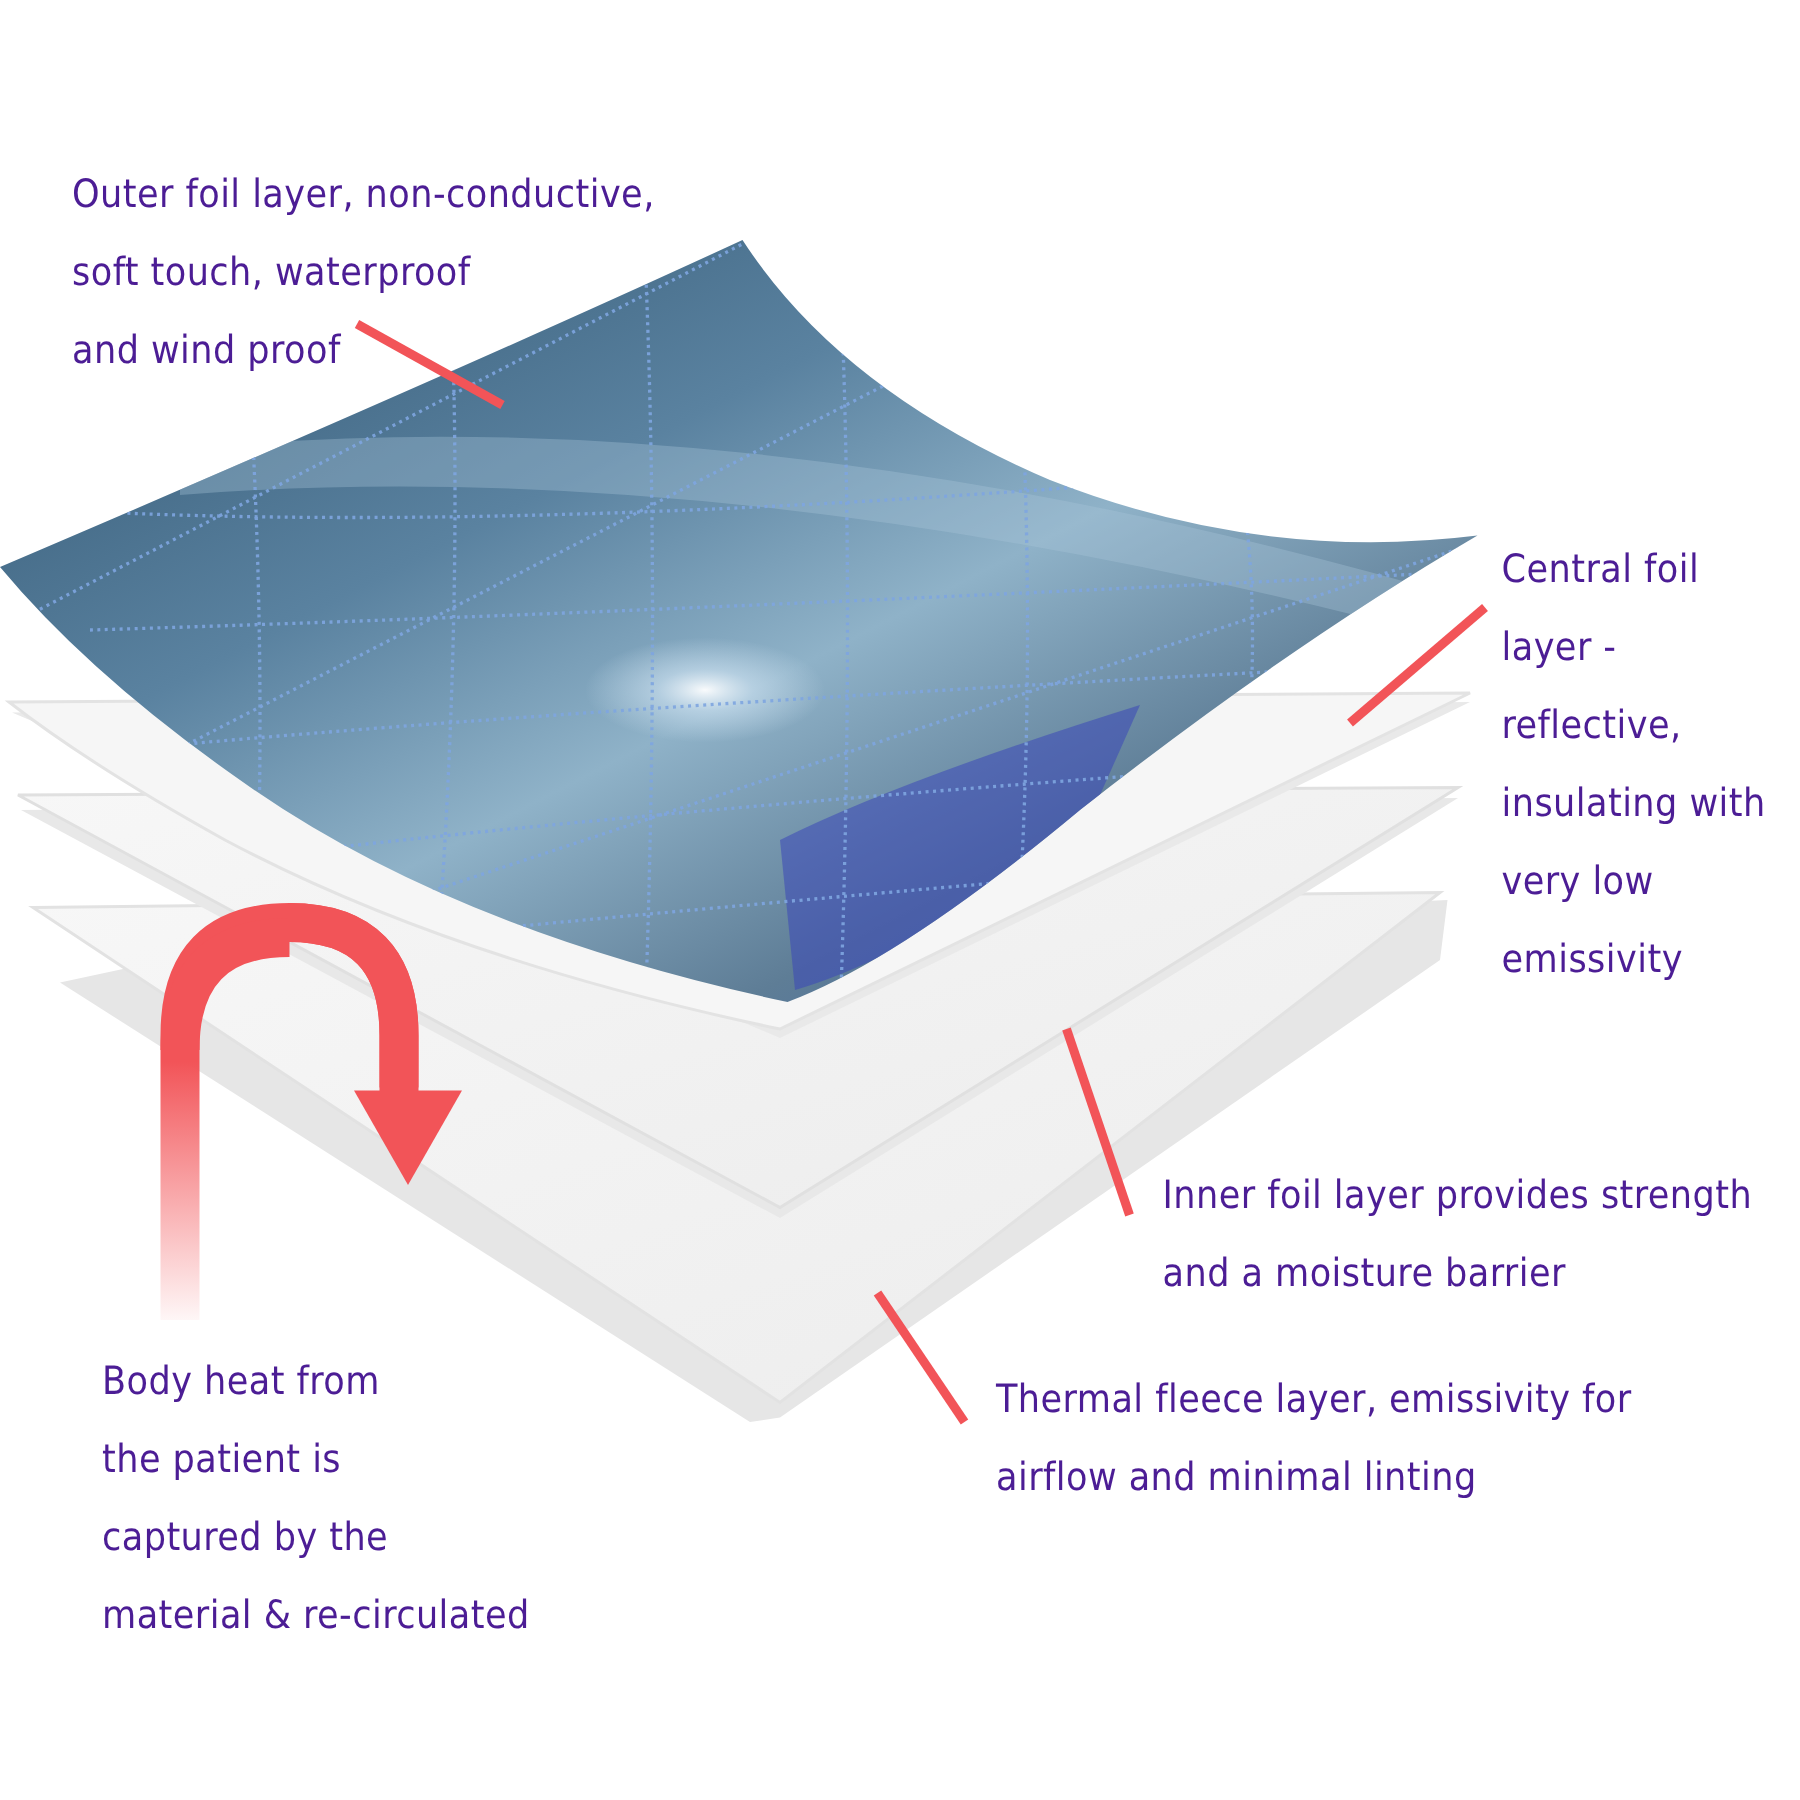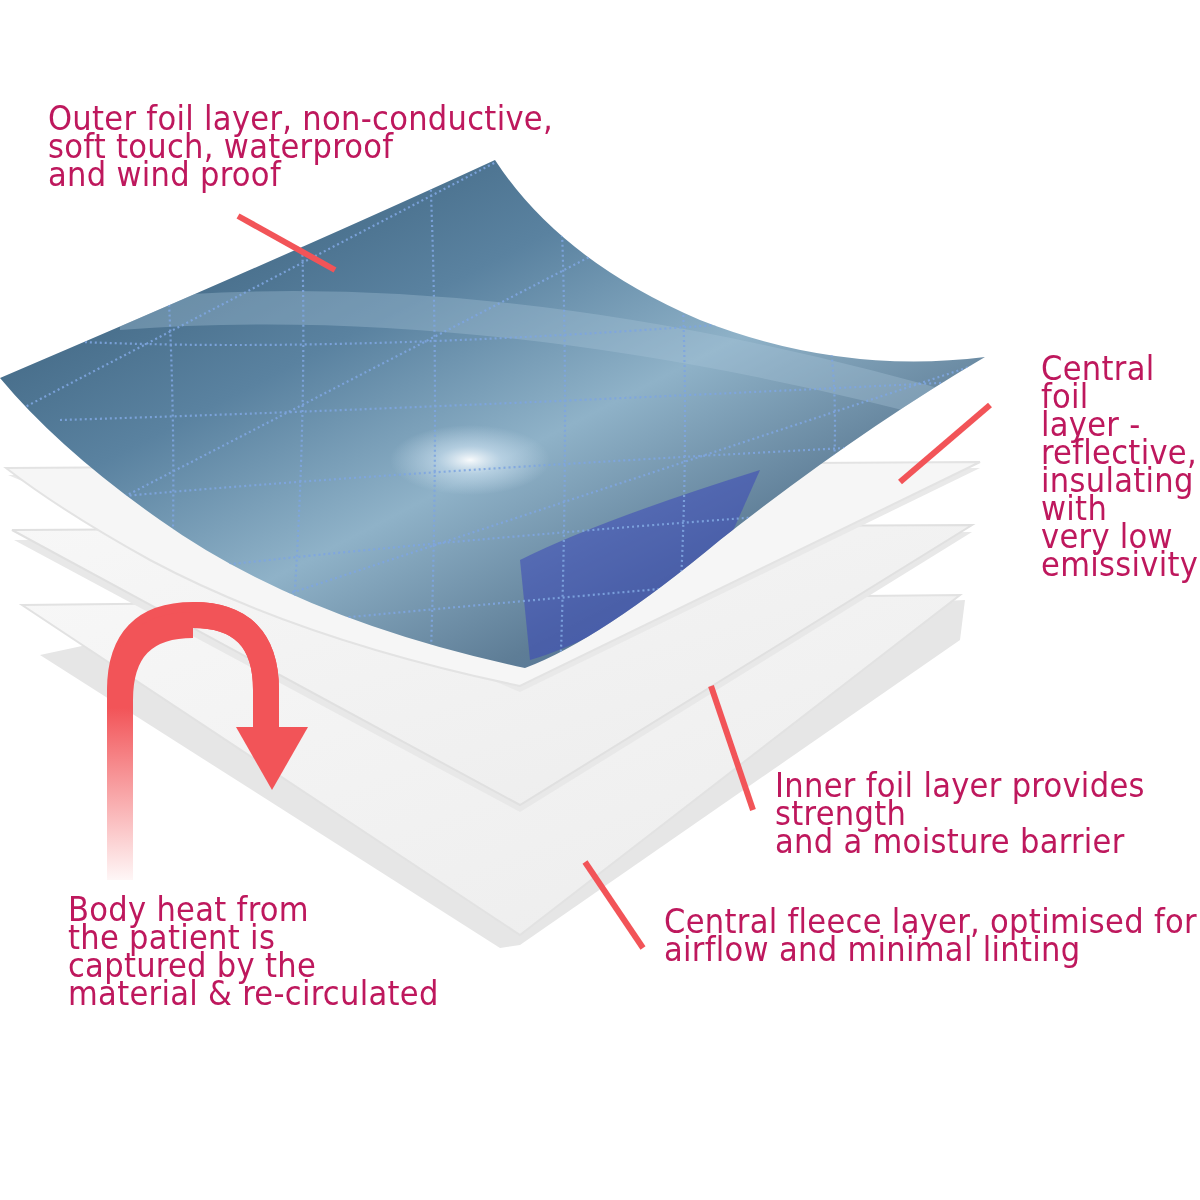--- a/index.html
+++ b/index.html
@@ -1,19 +1,19 @@
 <!DOCTYPE html>
 <html><head>
 <meta charset="utf-8">
 <style>
   html, body { margin:0; padding:0; background:#ffffff; }
   body { width:1200px; height:1200px; position:relative; overflow:hidden;
          font-family:"DejaVu Sans Condensed","DejaVu Sans","Liberation Sans",sans-serif; }
   #art { position:absolute; left:0; top:0; width:1200px; height:1200px; }
-  .label { position:absolute; color:#be185d; font-size:34px; line-height:28px;
+  .label { position:absolute; color:#4c1d95; font-size:26px; line-height:52px;
            letter-spacing:0.3px; white-space:pre-line; font-stretch:condensed; }
 </style>
 </head>
 <body>
 
 <svg id="art" viewBox="0 0 1200 1200" xmlns="http://www.w3.org/2000/svg">
   <defs>
     <linearGradient id="foilGrad" x1="0" y1="0" x2="1" y2="1">
       <stop offset="0" stop-color="#2f536e"></stop>
       <stop offset="0.35" stop-color="#5a82a0"></stop>
@@ -92,26 +92,26 @@
     <path d="M120 880 L120 690 Q120 615 193 615 Q266 615 266 690 L266 725" fill="none" stroke="url(#arrowStem)" stroke-width="26"></path>
     <path d="M120 700 Q120 625 193 625" fill="none" stroke="#f25458" stroke-width="26"></path>
     <path d="M193 615 Q266 615 266 690 L266 730" fill="none" stroke="#f25458" stroke-width="26"></path>
     <polygon points="236,727 308,727 272,790" fill="#f25458"></polygon>
   </g>
 </svg>
 
 <div class="label" style="left:48px; top:104px;">Outer foil layer, non-conductive,
 soft touch, waterproof
 and wind proof</div>
-<div class="label" style="left:1001px; top:354px;margin-left:40px;">Central foil
+<div class="label" style="left:1001px; top:354px;">Central foil
 layer -
 reflective,
 insulating with
 very low
 emissivity</div>
 <div class="label" style="left:775px; top:771px;">Inner foil layer provides strength
 and a moisture barrier</div>
-<div class="label" style="left:664px; top:907px;">Central fleece layer, optimised for
+<div class="label" style="left:664px; top:907px;">Thermal fleece layer, emissivity for
 airflow and minimal linting</div>
 <div class="label" style="left:68px; top:895px;">Body heat from
 the patient is
 captured by the
 material &amp; re-circulated</div>
 
 </body></html>

